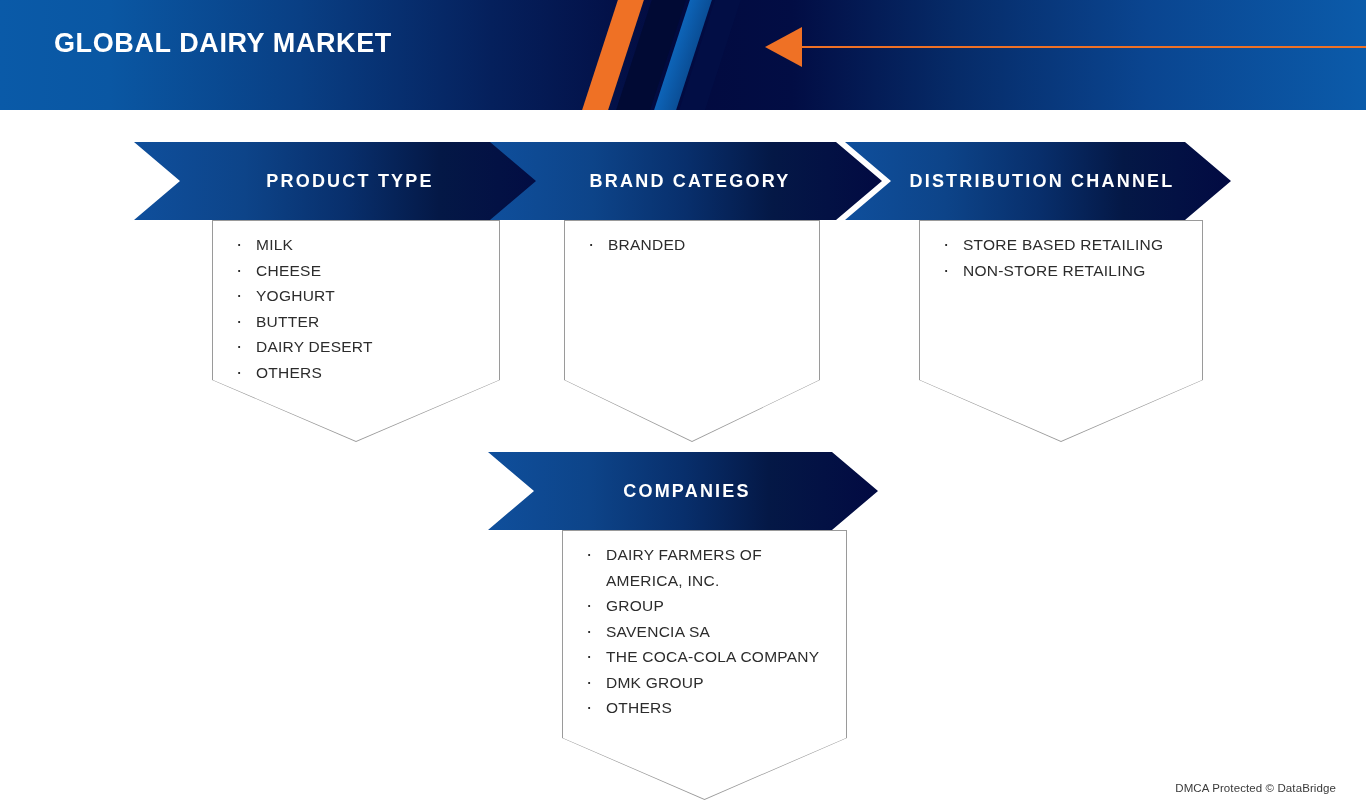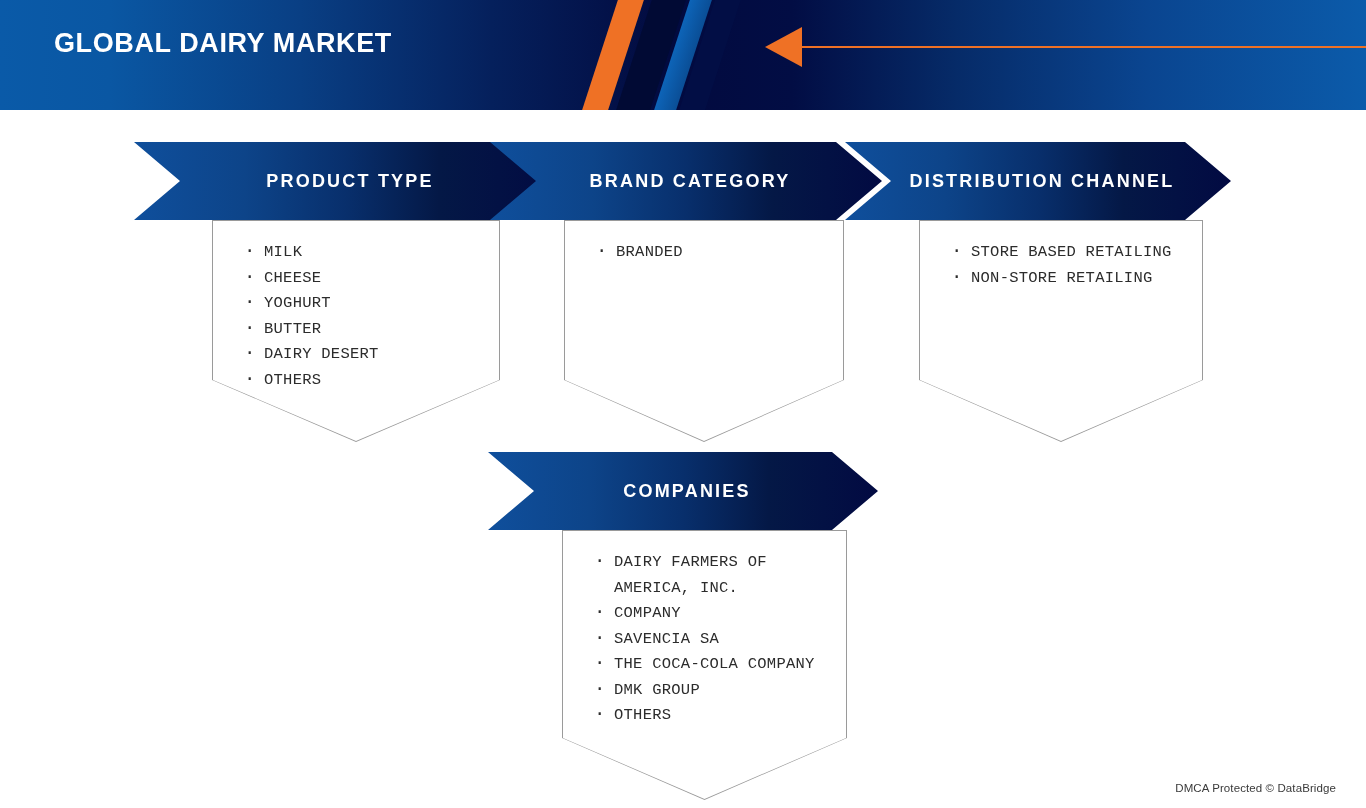--- a/index.html
+++ b/index.html
@@ -141,23 +141,22 @@
     background: #ffffff;
     -webkit-clip-path: polygon(0 0, 100% 0, 100% calc(100% - 61px), 50% 100%, 0 calc(100% - 61px));
     clip-path: polygon(0 0, 100% 0, 100% calc(100% - 61px), 50% 100%, 0 calc(100% - 61px));
   }
   .panel-list {
     position: absolute;
     left: 18px;
     right: 8px;
     top: 8px;
     list-style: none;
-    margin: 12px;
+    margin: 4px;
     padding: 0;
-    font-family: Liberation Mono, monospace;
   }
   .panel-list li {
     position: relative;
     color: #2c2c2c;
     font-size: 15.5px;
     line-height: 25.5px;
     letter-spacing: 0.25px;
     padding-left: 22px;
   }
   .panel-list li::before {
@@ -211,21 +210,21 @@
     </ul>
   </div>
 
   <div class="chev" style="left:0px; top:0px; width:424px;">
     <span class="chev-label">PRODUCT TYPE</span>
   </div>
 </div>
 
 <div class="group" id="group-1" style="left:490px; top:142px; width:1px; height:1px;">
 
-  <div class="panel" style="left:74px; top:78px; width:280px; height:222px;">
+  <div class="panel" style="left:74px; top:78px; width:256px; height:222px;">
     <div class="panel-outline"></div>
     <div class="panel-fill"></div>
     <ul class="panel-list">
       <li>BRANDED</li>
     </ul>
   </div>
 
   <div class="chev" style="left:0px; top:0px; width:392px;">
     <span class="chev-label">BRAND CATEGORY</span>
   </div>
@@ -247,21 +246,21 @@
   </div>
 </div>
 
 <div class="group" id="group-3" style="left:488px; top:452px; width:1px; height:1px;">
 
   <div class="panel" style="left:74px; top:78px; width:285px; height:270px;">
     <div class="panel-outline"></div>
     <div class="panel-fill"></div>
     <ul class="panel-list">
       <li>DAIRY FARMERS OF AMERICA, INC.</li>
-      <li>COMPANY</li>
+      <li>GROUP</li>
       <li>SAVENCIA SA</li>
       <li>THE COCA-COLA COMPANY</li>
       <li>DMK GROUP</li>
       <li>OTHERS</li>
     </ul>
   </div>
 
   <div class="chev" style="left:0px; top:0px; width:390px;">
     <span class="chev-label">COMPANIES</span>
   </div>

